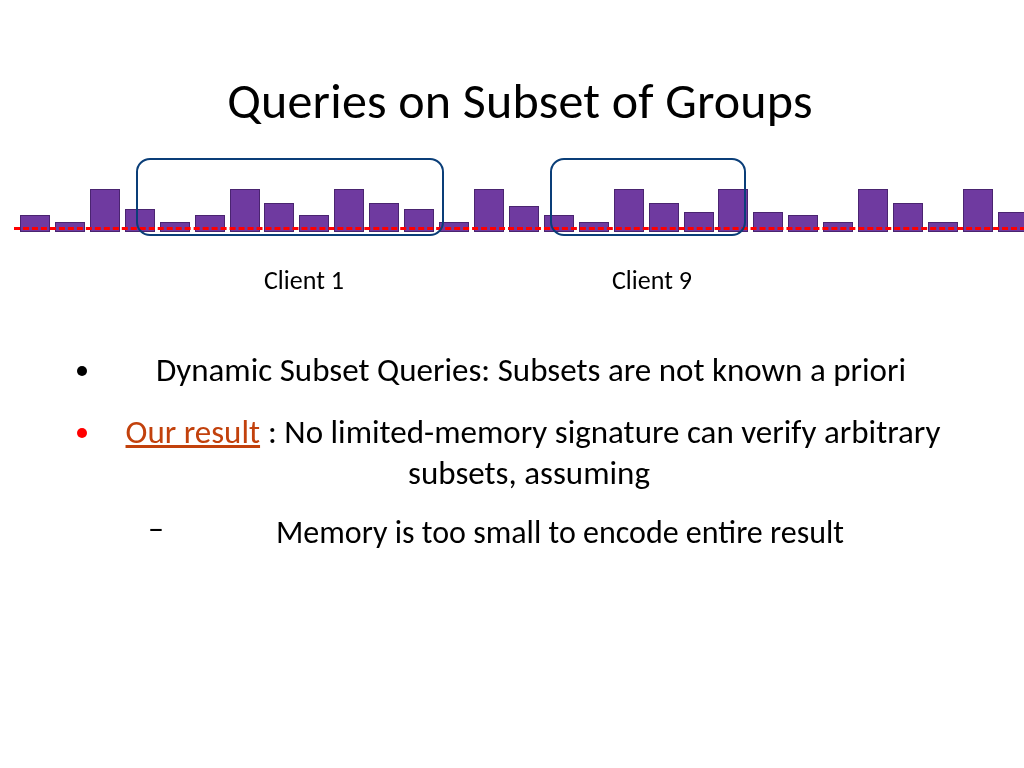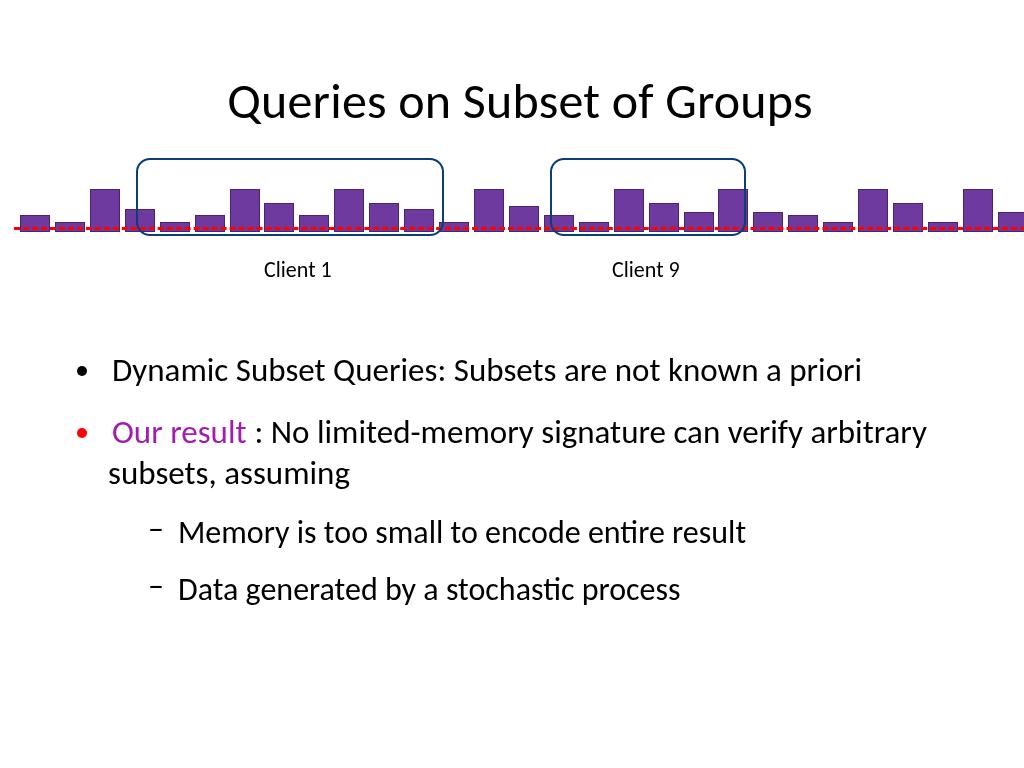--- a/index.html
+++ b/index.html
@@ -47,43 +47,43 @@
     position: absolute;
     border: 2px solid #0a3e78;
     border-radius: 14px;
     background: transparent;
   }
   .box1 { left: 128px; top: 150px; width: 308px; height: 78px; }
   .box2 { left: 542px; top: 150px; width: 196px; height: 78px; }
 
   .client-label {
     position: absolute;
-    font-size: 22px;
-    top: 244px;
+    font-size: 26px;
+    top: 252px;
   }
   .cl1 { left: 252px; }
   .cl2 { left: 600px; }
 
   
   .content {
     position: absolute;
     left: 88px;
     top: 330px;
     width: 870px;
   }
-  ul.top { list-style: disc outside; }
+  ul.top { list-style: disc outside; text-align: center; }
   ul.top > li {
     font-size: 33px;
     line-height: 1.22;
     margin-bottom: 14px;
     padding-left: 4px;
   }
   ul.top > li::marker { font-size: 33px; }
   li.redmarker::marker { color: #ff0000; }
-  .u-red { color: #a21caf; }
+  .u-red { color: #c2410c; text-decoration: underline; }
   ul.sub {
     list-style: none;
     margin-top: 10px;
     margin-left: 36px;
   }
   ul.sub > li {
     font-size: 32px;
     line-height: 1.35;
     margin-bottom: 6px;
     position: relative;
@@ -146,19 +146,18 @@
 
   <div class="content">
     <ul class="top">
       <li>
         <span>Dynamic Subset Queries: Subsets are not known a priori</span>
       </li>
       <li class="redmarker">
         <span class="u-red">Our result</span><span>: No limited-memory signature can verify arbitrary subsets, assuming</span>
         <ul class="sub">
           <li><span>Memory is too small to encode entire result</span></li>
-          <li><span>Data generated by a stochastic process</span></li>
         </ul>
       </li>
     </ul>
   </div>
 
 </div>
 
 </body></html>

